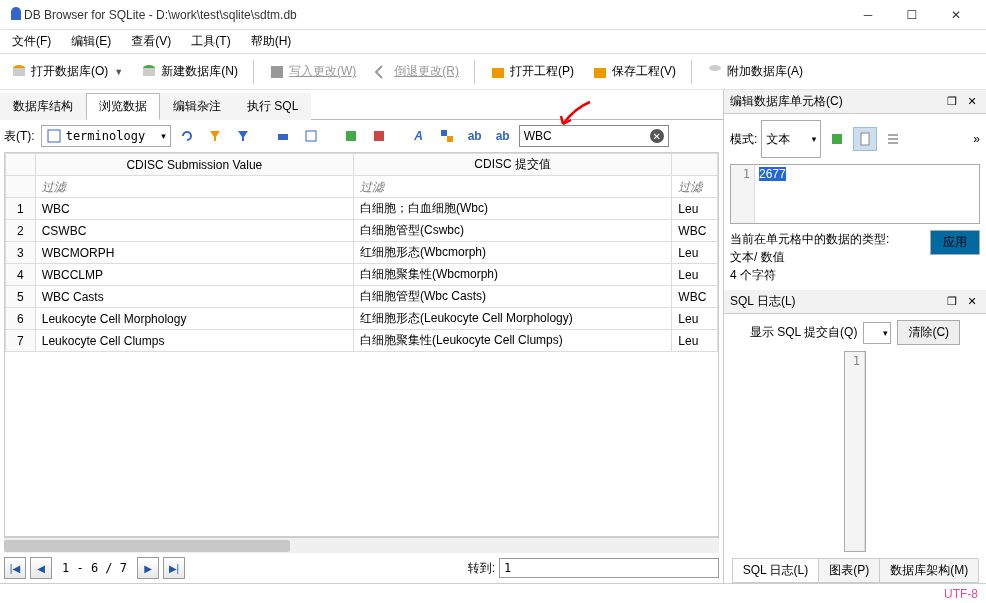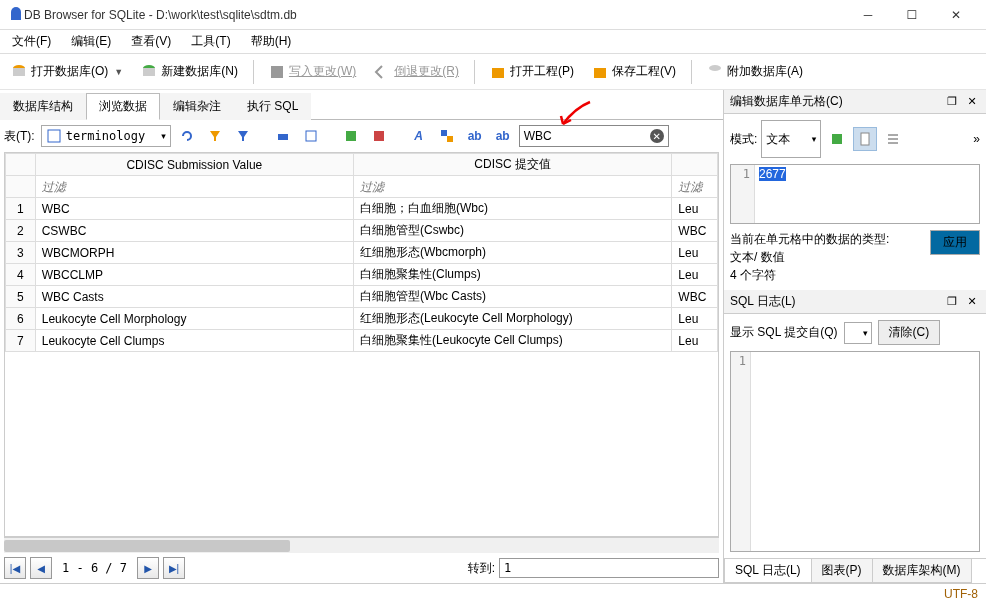--- a/index.html
+++ b/index.html
@@ -48,30 +48,30 @@
 .moderow { display: flex; align-items: center; gap: 4px; }
 .modesel { border: 1px solid #aaa; height: 38px; padding: 0 4px; display: flex; align-items: center; min-width: 60px; }
 .modesel .dd { margin-left: auto; font-size: 9px; }
 .cellta { border: 1px solid #aaa; height: 60px; display: flex; }
 .cellta .gut { width: 24px; background: #f4f4f4; border-right: 1px solid #ddd; text-align: right; padding: 2px 4px; font-family: monospace; color: #888; }
 .cellta .val { padding: 2px 4px; font-family: monospace; }
 .cellta .val span { background: #2266dd; color: #fff; }
 .typerow { display: flex; align-items: flex-start; gap: 6px; }
 .typeinfo { flex: 1; line-height: 1.5; }
 .applybtn { border: 1px solid #aaa; background: #0369a1; padding: 3px 12px; }
-.sqlpanel { flex: 1; display: flex; flex-direction: column; min-height: 0; }
+.sqlpanel { flex: 1; display: flex; flex-direction: column; min-height: 0; align-items: center; }
 .sqlctl { display: flex; align-items: center; gap: 6px; padding: 6px; }
 .sqlsel { border: 1px solid #aaa; height: 22px; width: 28px; display: flex; align-items: center; justify-content: flex-end; padding: 0 3px; }
 .clearbtn { border: 1px solid #aaa; background: #eee; padding: 3px 10px; }
 .sqlta { flex: 1; margin: 0 6px; border: 1px solid #aaa; display: flex; min-height: 0; }
 .sqlta .gut { width: 20px; background: #f4f4f4; border-right: 1px solid #ddd; text-align: right; padding: 2px 4px; font-family: monospace; color: #888; }
 .bottomtabs { display: flex; border-top: 1px solid #ccc; margin-top: 6px; }
 .btab { padding: 3px 10px; border: 1px solid #ccc; border-top: none; margin-right: -1px; background: #f4f4f4; }
 .btab.active { background: #fff; }
-.statusbar { height: 20px; border-top: 1px solid #ccc; display: flex; justify-content: flex-end; align-items: center; padding: 0 8px; color: #a16207; font-family: monospace; }
+.statusbar { height: 20px; border-top: 1px solid #ccc; display: flex; justify-content: flex-end; align-items: center; padding: 0 8px; color: #ec4899; font-family: monospace; }
 .arrow-annot { position: absolute; pointer-events: none; }
 svg.ico { width: 16px; height: 16px; }
 .green { fill: #4a4; }
 .blue { fill: #36c; }
 .orange { fill: #e90; }
 .gray { fill: #999; }
 </style>
 </head>
 <body>
 
@@ -261,21 +261,21 @@
             </tr>
             <tr>
               <td class="rownum">3</td>
   <td>WBCMORPH</td>
   <td>红细胞形态(Wbcmorph)</td>
   <td>Leu</td>
             </tr>
             <tr>
               <td class="rownum">4</td>
   <td>WBCCLMP</td>
-  <td>白细胞聚集性(Clumps)</td>
+  <td>白细胞聚集性(Wbcmorph)</td>
   <td>Leu</td>
             </tr>
             <tr>
               <td class="rownum">5</td>
   <td>WBC Casts</td>
   <td>白细胞管型(Wbc Casts)</td>
   <td>WBC</td>
             </tr>
             <tr>
               <td class="rownum">6</td>

